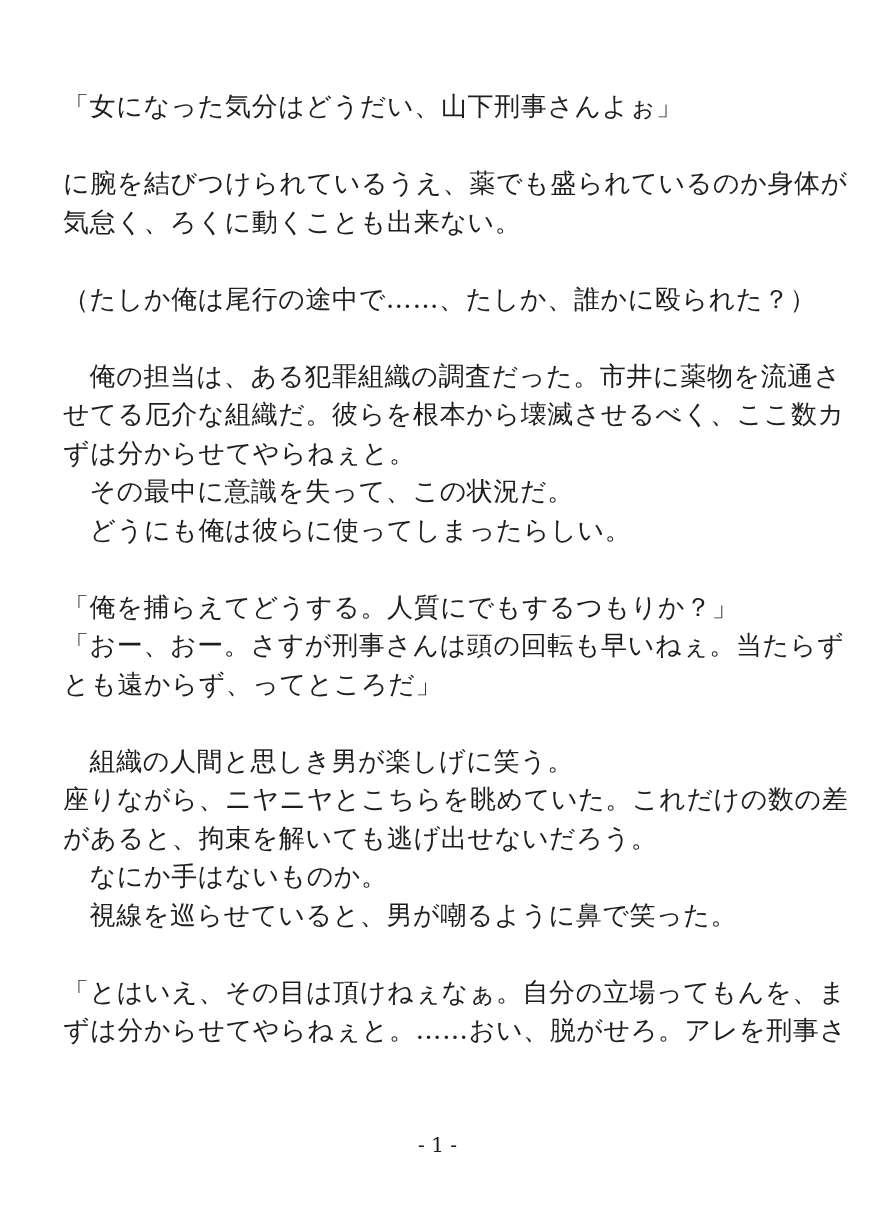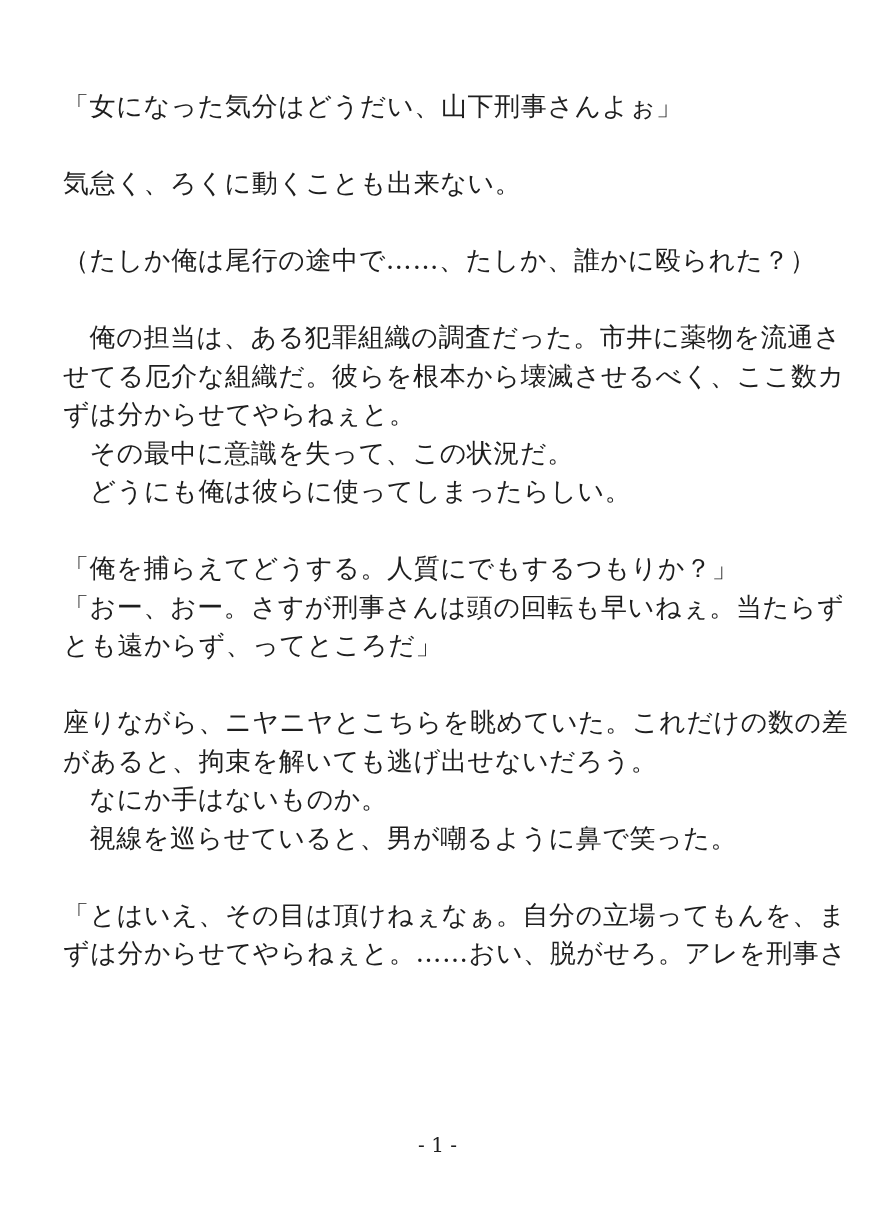--- a/index.html
+++ b/index.html
@@ -43,34 +43,36 @@
     color: #1e1e1e;
   }
 </style>
 </head>
 <body>
 
 <div class="page">
   <div class="content">
       <div class="text-line">「女になった気分はどうだい、山下刑事さんよぉ」</div>
       <div class="text-line"></div>
+      <div class="text-line">に腕を結びつけられているうえ、薬でも盛られているのか身体が</div>
       <div class="text-line">気怠く、ろくに動くことも出来ない。</div>
       <div class="text-line"></div>
       <div class="text-line">（たしか俺は尾行の途中で……、たしか、誰かに殴られた？）</div>
       <div class="text-line"></div>
       <div class="text-line">　俺の担当は、ある犯罪組織の調査だった。市井に薬物を流通さ</div>
       <div class="text-line">せてる厄介な組織だ。彼らを根本から壊滅させるべく、ここ数カ</div>
       <div class="text-line">ずは分からせてやらねぇと。</div>
       <div class="text-line">　その最中に意識を失って、この状況だ。</div>
       <div class="text-line">　どうにも俺は彼らに使ってしまったらしい。</div>
       <div class="text-line"></div>
       <div class="text-line">「俺を捕らえてどうする。人質にでもするつもりか？」</div>
       <div class="text-line">「おー、おー。さすが刑事さんは頭の回転も早いねぇ。当たらず</div>
       <div class="text-line">とも遠からず、ってところだ」</div>
       <div class="text-line"></div>
+      <div class="text-line">　組織の人間と思しき男が楽しげに笑う。</div>
       <div class="text-line">座りながら、ニヤニヤとこちらを眺めていた。これだけの数の差</div>
       <div class="text-line">があると、拘束を解いても逃げ出せないだろう。</div>
       <div class="text-line">　なにか手はないものか。</div>
       <div class="text-line">　視線を巡らせていると、男が嘲るように鼻で笑った。</div>
       <div class="text-line"></div>
       <div class="text-line">「とはいえ、その目は頂けねぇなぁ。自分の立場ってもんを、ま</div>
       <div class="text-line">ずは分からせてやらねぇと。……おい、脱がせろ。アレを刑事さ</div>
     </div>
   <div class="footer">- 1 -</div>
 </div>

